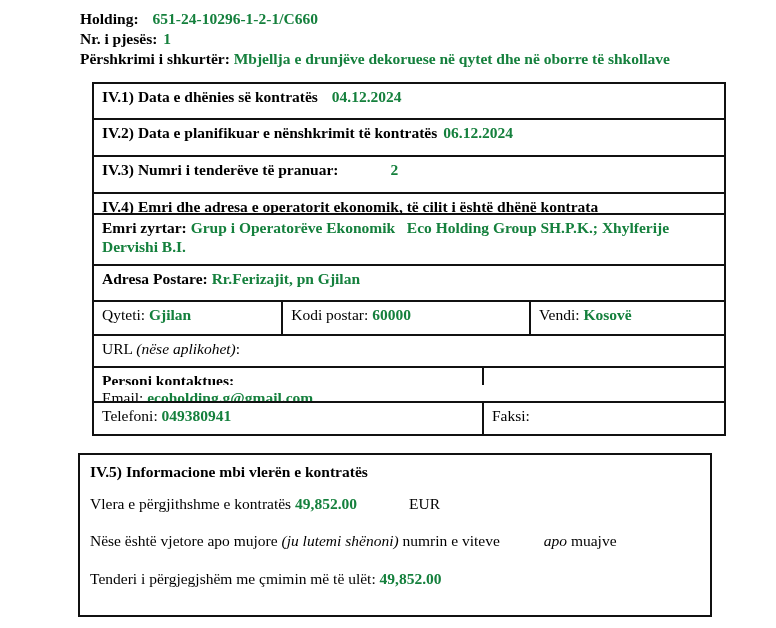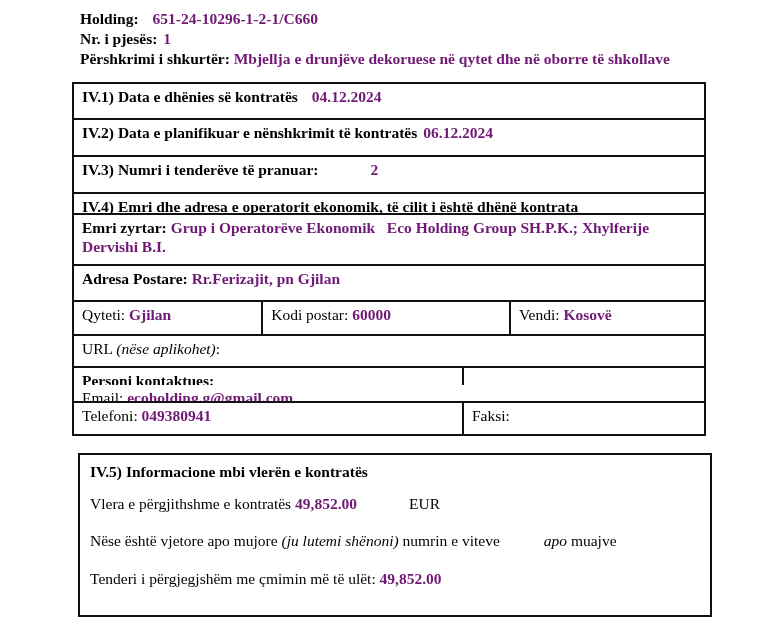--- a/index.html
+++ b/index.html
@@ -3,34 +3,34 @@
 <meta charset="utf-8">
 <style>
   html,body{margin:0;padding:0;background:#ffffff;}
   body{
     width:776px;height:628px;position:relative;
     font-family:"Liberation Serif", serif;
     font-size:15.5px;color:#000;line-height:19px;
   }
   .b{font-weight:bold;}
   .it{font-style:italic;}
-  .blue{color:#701a75;font-weight:bold;}
+  .blue{color:#15803d;font-weight:bold;}
   .pre{white-space:pre-wrap;}
 
   
   .doc-header{position:absolute;left:80px;top:9px;width:660px;}
   .h-line{margin-bottom:1px;}
   .gap-sm{display:inline-block;width:6px;}
   .gap-md{display:inline-block;width:14px;}
   .gap-lg{display:inline-block;width:44px;}
   .gap-xl{display:inline-block;width:52px;}
 
   
   .tbl{
-    position:absolute;left:72px;top:82px;width:634px;
+    position:absolute;left:92px;top:82px;width:634px;
     border:2px solid #111;box-sizing:border-box;background:#fff;
   }
   .row{
     border-bottom:2px solid #111;box-sizing:border-box;
     padding:3px 8px 0 8px;overflow:hidden;
   }
   .row.last{border-bottom:none;}
   .row.flex{display:flex;padding:0;}
   .cell{
     border-right:2px solid #111;box-sizing:border-box;

